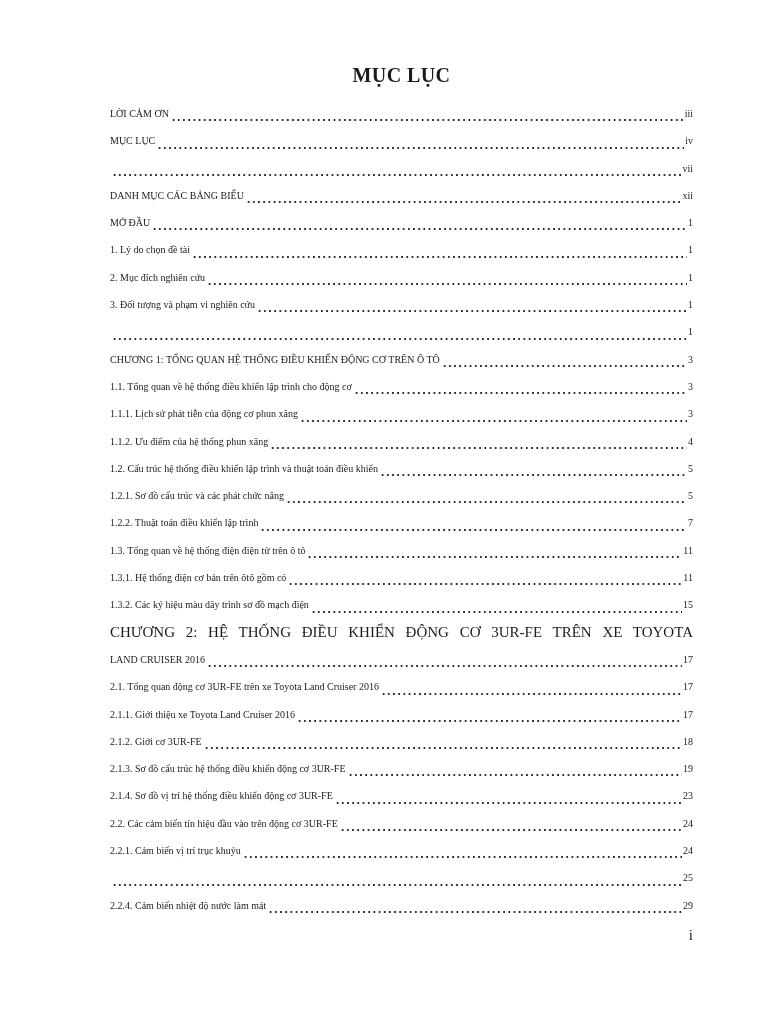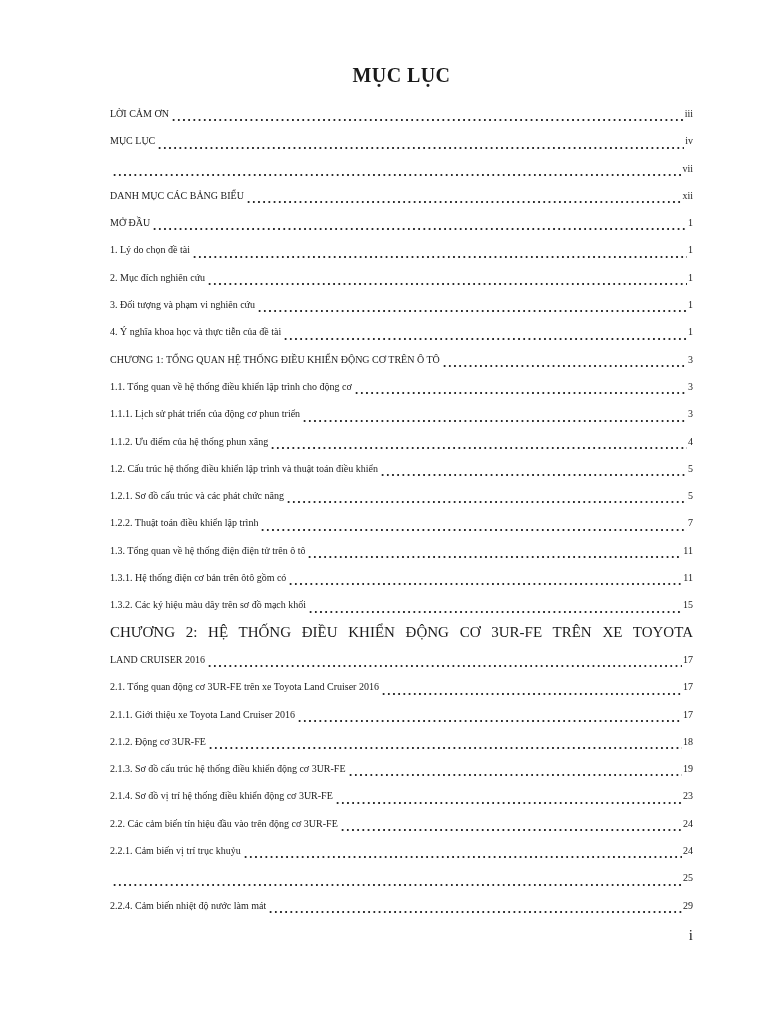--- a/index.html
+++ b/index.html
@@ -111,36 +111,35 @@
           <span class="entry-text">2. Mục đích nghiên cứu</span>
           <span class="dots"></span>
           <span class="page-num">1</span>
         </div>
         <div class="toc-row">
           <span class="entry-text">3. Đối tượng và phạm vi nghiên cứu</span>
           <span class="dots"></span>
           <span class="page-num">1</span>
         </div>
         <div class="toc-row">
-          <span class="entry-text">4. Ý nghĩa khoa học và thực tiễn của đề tài</span>
           <span class="dots"></span>
           <span class="page-num">1</span>
         </div>
         <div class="toc-row">
           <span class="entry-text">CHƯƠNG 1: TỔNG QUAN HỆ THỐNG ĐIỀU KHIỂN ĐỘNG CƠ TRÊN Ô TÔ</span>
           <span class="dots"></span>
           <span class="page-num">3</span>
         </div>
         <div class="toc-row">
           <span class="entry-text">1.1. Tổng quan về hệ thống điều khiển lập trình cho động cơ</span>
           <span class="dots"></span>
           <span class="page-num">3</span>
         </div>
         <div class="toc-row">
-          <span class="entry-text">1.1.1. Lịch sử phát triển của động cơ phun triển</span>
+          <span class="entry-text">1.1.1. Lịch sử phát tiễn của động cơ phun xăng</span>
           <span class="dots"></span>
           <span class="page-num">3</span>
         </div>
         <div class="toc-row">
           <span class="entry-text">1.1.2. Ưu điểm của hệ thống phun xăng</span>
           <span class="dots"></span>
           <span class="page-num">4</span>
         </div>
         <div class="toc-row">
           <span class="entry-text">1.2. Cấu trúc hệ thống điều khiển lập trình và thuật toán điều khiển</span>
@@ -161,42 +160,42 @@
           <span class="entry-text">1.3. Tổng quan về hệ thống điện điện tử trên ô tô</span>
           <span class="dots"></span>
           <span class="page-num">11</span>
         </div>
         <div class="toc-row">
           <span class="entry-text">1.3.1. Hệ thống điện cơ bản trên ôtô gồm có</span>
           <span class="dots"></span>
           <span class="page-num">11</span>
         </div>
         <div class="toc-row">
-          <span class="entry-text">1.3.2. Các ký hiệu màu dây trên sơ đồ mạch khối</span>
+          <span class="entry-text">1.3.2. Các ký hiệu màu dây trình sơ đồ mạch điện</span>
           <span class="dots"></span>
           <span class="page-num">15</span>
         </div>
         <div class="toc-justify">CHƯƠNG 2: HỆ THỐNG ĐIỀU KHIỂN ĐỘNG CƠ 3UR-FE TRÊN XE TOYOTA</div>
         <div class="toc-row">
           <span class="entry-text">LAND CRUISER 2016</span>
           <span class="dots"></span>
           <span class="page-num">17</span>
         </div>
         <div class="toc-row">
           <span class="entry-text">2.1. Tổng quan động cơ 3UR-FE trên xe Toyota Land Cruiser 2016</span>
           <span class="dots"></span>
           <span class="page-num">17</span>
         </div>
         <div class="toc-row">
           <span class="entry-text">2.1.1. Giới thiệu xe Toyota Land Cruiser 2016</span>
           <span class="dots"></span>
           <span class="page-num">17</span>
         </div>
         <div class="toc-row">
-          <span class="entry-text">2.1.2. Động cơ 3UR-FE</span>
+          <span class="entry-text">2.1.2. Giới cơ 3UR-FE</span>
           <span class="dots"></span>
           <span class="page-num">18</span>
         </div>
         <div class="toc-row">
           <span class="entry-text">2.1.3. Sơ đồ cấu trúc hệ thống điều khiển động cơ 3UR-FE</span>
           <span class="dots"></span>
           <span class="page-num">19</span>
         </div>
         <div class="toc-row">
           <span class="entry-text">2.1.4. Sơ đồ vị trí hệ thống điều khiển động cơ 3UR-FE</span>

